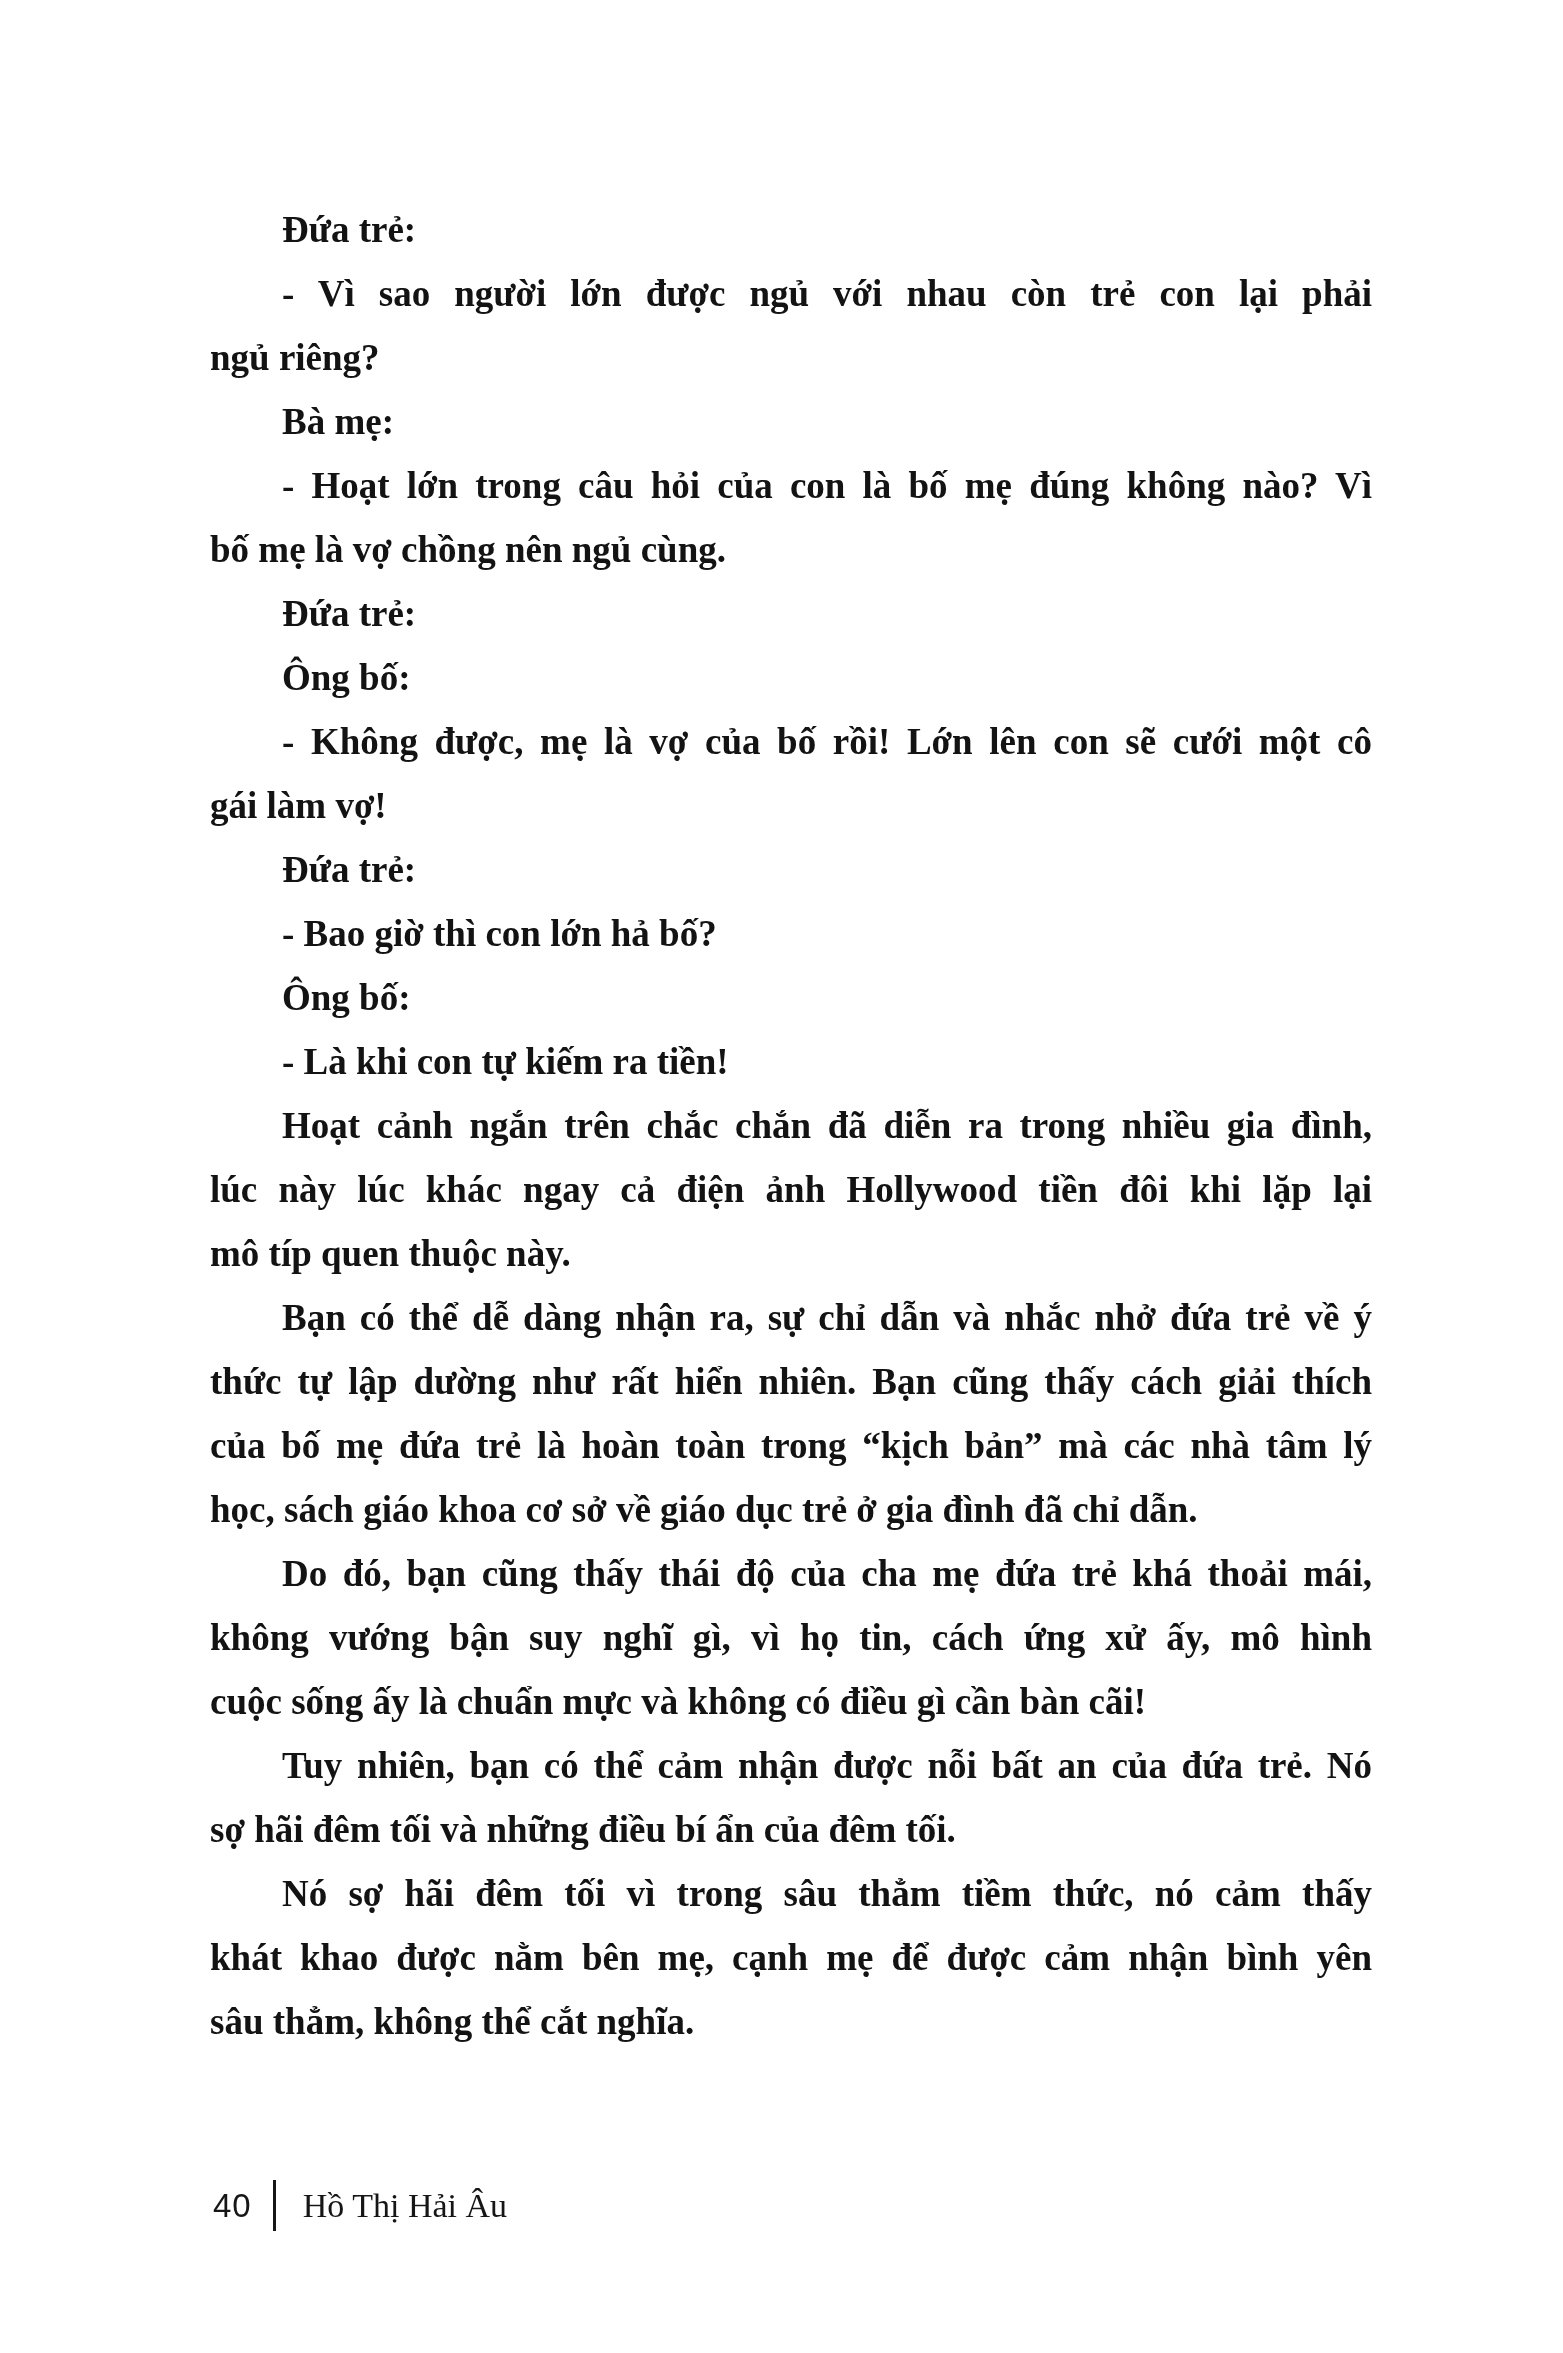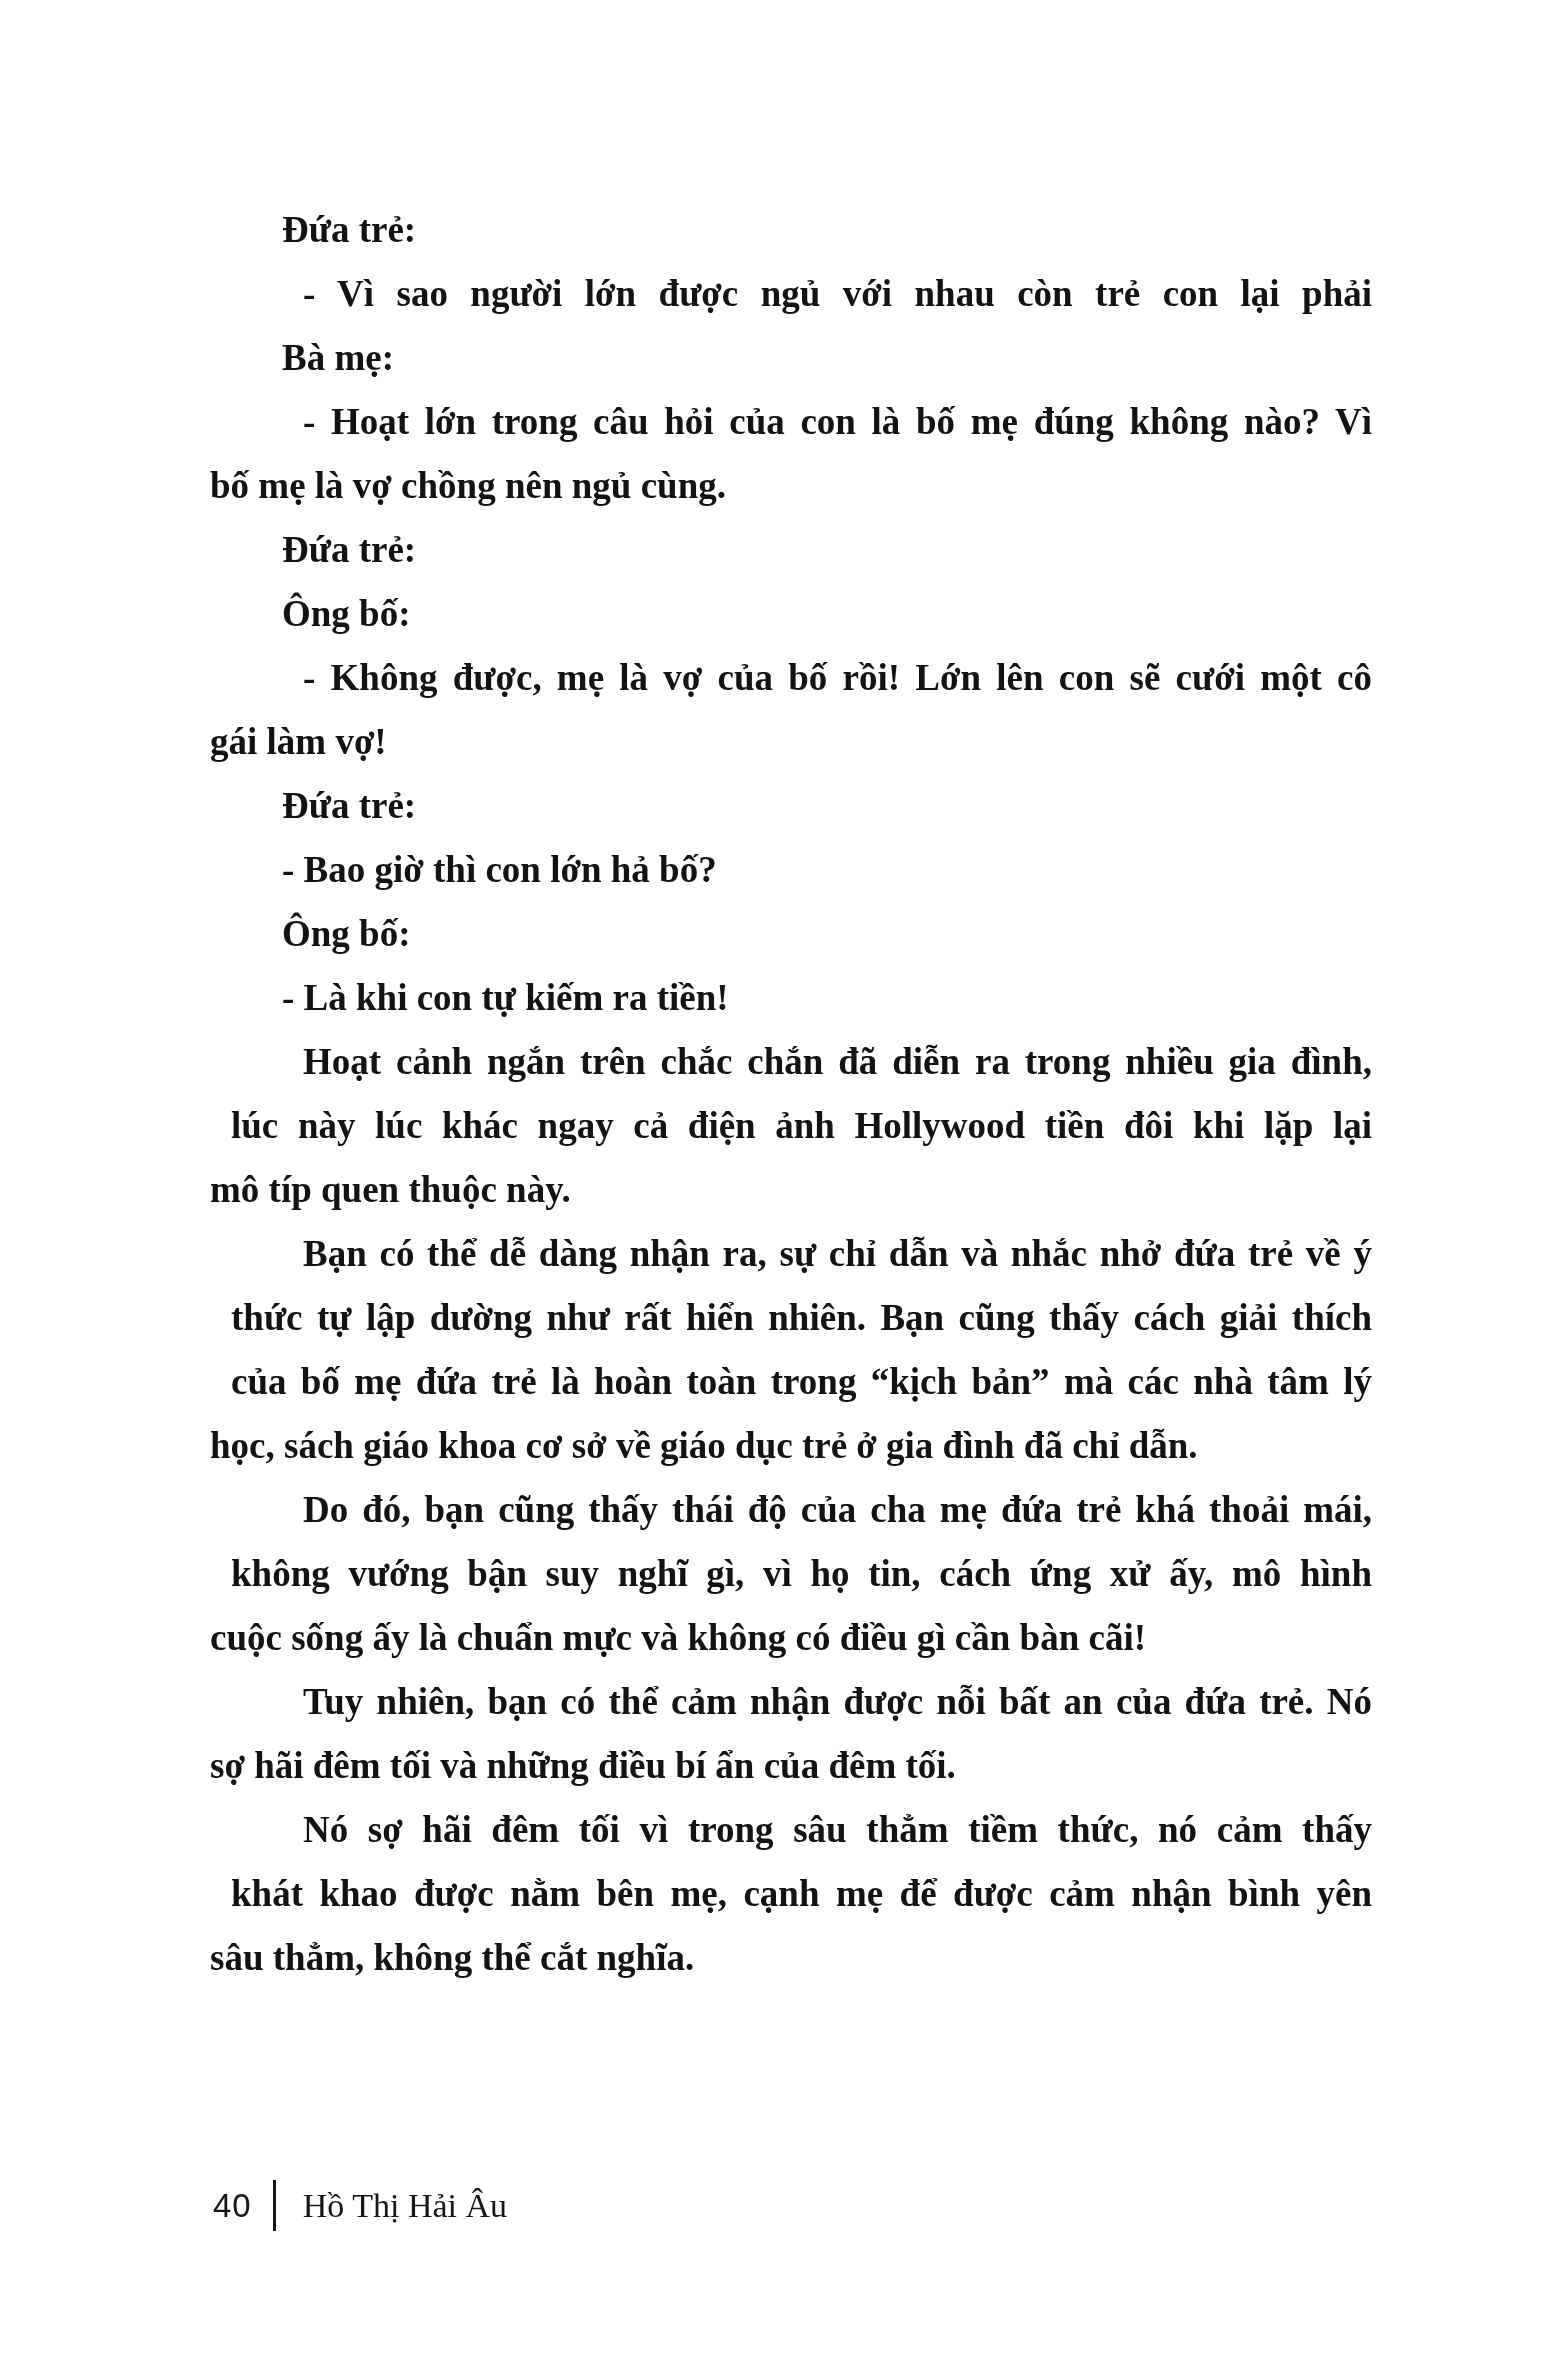--- a/index.html
+++ b/index.html
@@ -30,21 +30,20 @@
     text-align: left;
     white-space: normal;
     font-weight: bold;
   }
   .line.indent {
     padding-left: 72px;
   }
   .line.just {
     text-align: justify;
     text-align-last: justify;
-    margin-left: 21px;
   }
   .page-footer {
     position: absolute;
     left: 213px;
     top: 2176px;
     height: 59px;
     display: flex;
     align-items: center;
   }
   .page-num {
@@ -68,20 +67,21 @@
   }
 </style>
 </head>
 <body>
 
 <div class="page">
 
   <main class="text-block">
     <div class="line indent">Đứa trẻ:</div>
     <div class="line indent just">- Vì sao người lớn được ngủ với nhau còn trẻ con lại phải</div>
+    <div class="line">ngủ riêng?</div>
     <div class="line indent">Bà mẹ:</div>
     <div class="line indent just">- Hoạt lớn trong câu hỏi của con là bố mẹ đúng không nào? Vì</div>
     <div class="line">bố mẹ là vợ chồng nên ngủ cùng.</div>
     <div class="line indent">Đứa trẻ:</div>
     <div class="line indent">Ông bố:</div>
     <div class="line indent just">- Không được, mẹ là vợ của bố rồi! Lớn lên con sẽ cưới một cô</div>
     <div class="line">gái làm vợ!</div>
     <div class="line indent">Đứa trẻ:</div>
     <div class="line indent">- Bao giờ thì con lớn hả bố?</div>
     <div class="line indent">Ông bố:</div>

